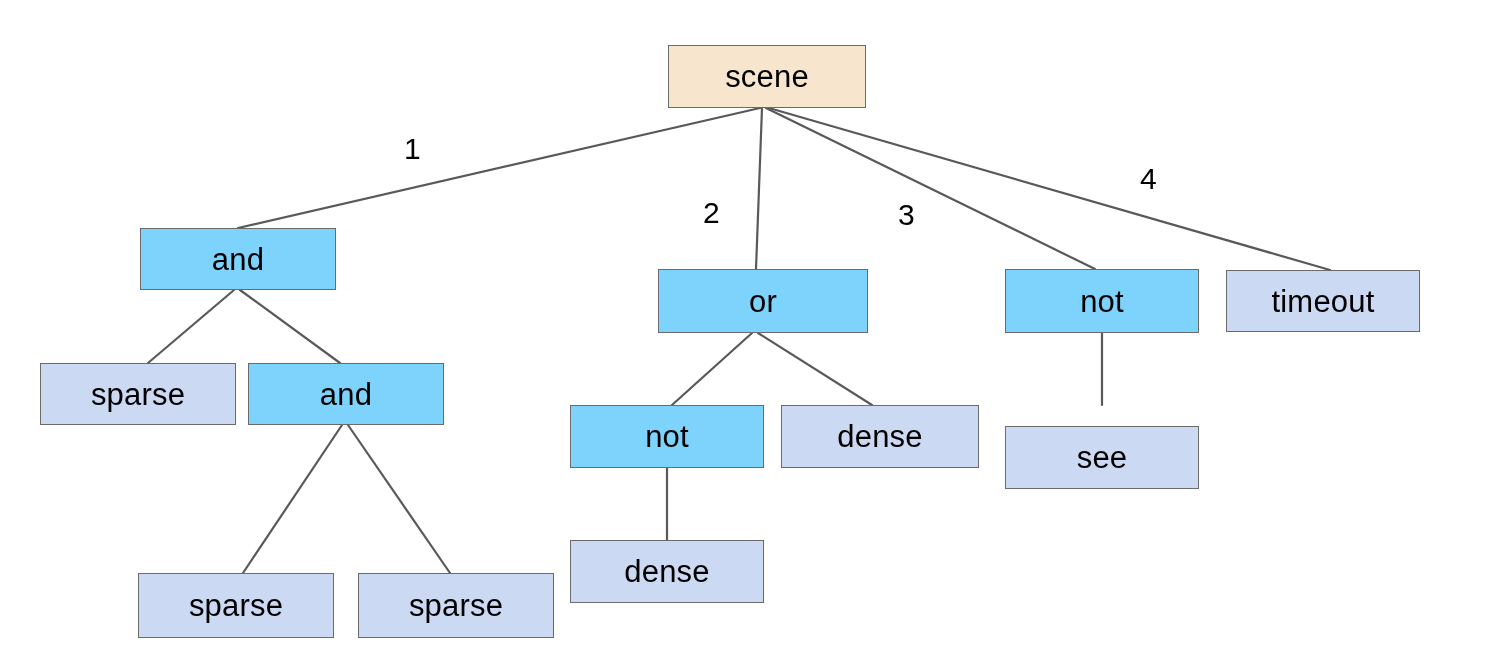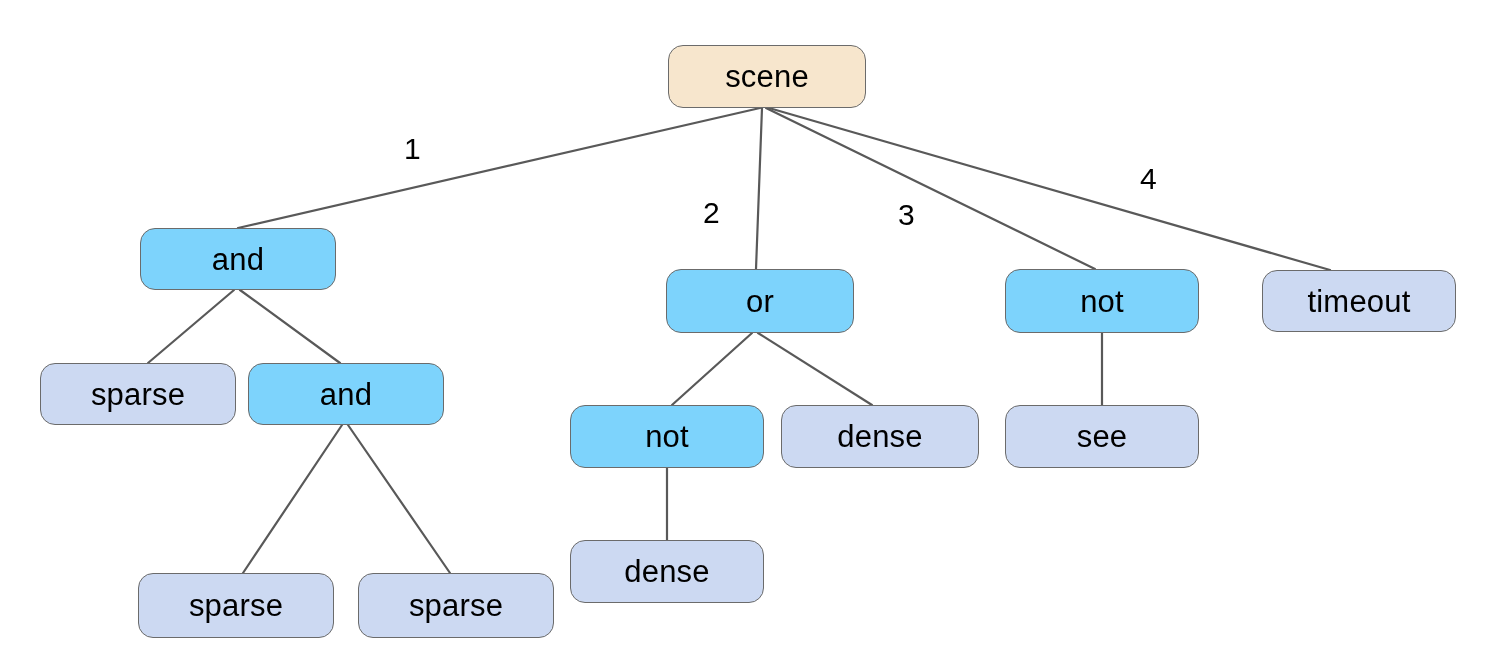--- a/index.html
+++ b/index.html
@@ -23,21 +23,21 @@
     height: 662px;
     pointer-events: none;
   }
   .node {
     position: absolute;
     box-sizing: border-box;
     display: flex;
     align-items: center;
     justify-content: center;
     border: 1.6px solid #6b6b6b;
-    border-radius: 15px;
+    border-radius: 0;
     color: #000000;
     font-size: 31px;
     line-height: 1;
     letter-spacing: 0.2px;
     white-space: nowrap;
   }
   .node-root   { background: #f7e6cd; }
   .node-op     { background: #7dd3fc; }
   .node-leaf   { background: #ccd9f2; }
   .edge-label {
@@ -80,39 +80,39 @@
       </div>
       <div class="node node-op" style="left: 248px; top: 363px; width: 196px; height: 62px;">
         <span>and</span>
       </div>
       <div class="node node-leaf" style="left: 138px; top: 573px; width: 196px; height: 65px;">
         <span>sparse</span>
       </div>
       <div class="node node-leaf" style="left: 358px; top: 573px; width: 196px; height: 65px;">
         <span>sparse</span>
       </div>
-      <div class="node node-op" style="left: 658px; top: 269px; width: 188px; height: 64px; margin-left: 8px;">
+      <div class="node node-op" style="left: 658px; top: 269px; width: 210px; height: 64px;">
         <span>or</span>
       </div>
       <div class="node node-op" style="left: 570px; top: 405px; width: 194px; height: 63px;">
         <span>not</span>
       </div>
       <div class="node node-leaf" style="left: 781px; top: 405px; width: 198px; height: 63px;">
         <span>dense</span>
       </div>
       <div class="node node-leaf" style="left: 570px; top: 540px; width: 194px; height: 63px;">
         <span>dense</span>
       </div>
       <div class="node node-op" style="left: 1005px; top: 269px; width: 194px; height: 64px;">
         <span>not</span>
       </div>
-      <div class="node node-leaf" style="left: 1005px; top: 405px; width: 194px; height: 63px;">
+      <div class="node node-leaf" style="left: 1005px; top: 426px; width: 194px; height: 63px;">
         <span>see</span>
       </div>
-      <div class="node node-leaf" style="left: 1226px; top: 270px; width: 194px; height: 62px; margin-left: 36px;">
+      <div class="node node-leaf" style="left: 1226px; top: 270px; width: 194px; height: 62px;">
         <span>timeout</span>
       </div>
     </div>
   <div id="label-layer">
       <div class="edge-label" style="left: 404px; top: 134px;">1</div>
       <div class="edge-label" style="left: 703px; top: 198px;">2</div>
       <div class="edge-label" style="left: 898px; top: 200px;">3</div>
       <div class="edge-label" style="left: 1140px; top: 164px;">4</div>
     </div>
 

